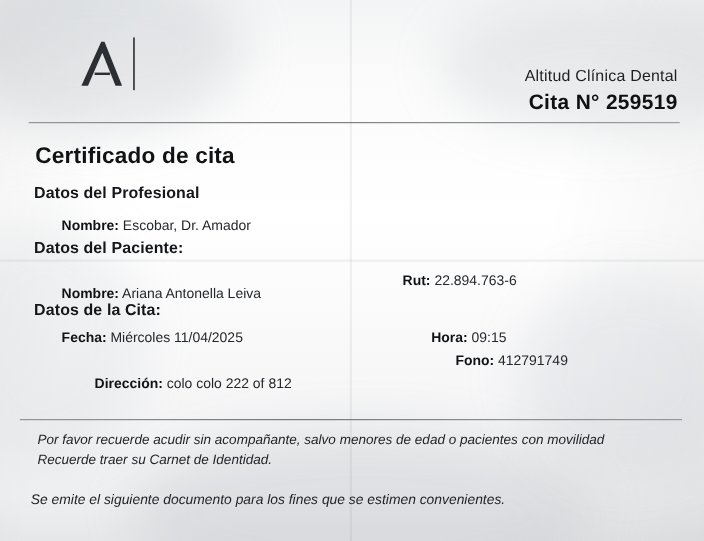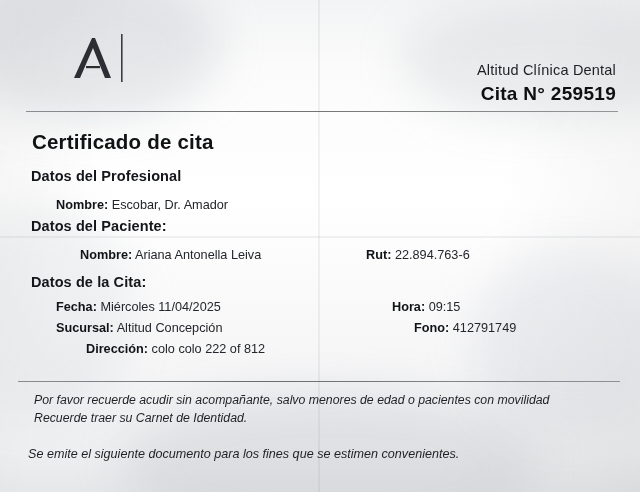--- a/index.html
+++ b/index.html
@@ -115,21 +115,21 @@
   .field .lbl {
     font-weight: bold;
     color: #111417;
   }
   .field .val {
     font-weight: normal;
     color: #23262a;
   }
 
   .f-prof-nombre { left: 56px; top: 198px; }
-  .f-pac-nombre  { left: 56px; top: 248px; margin-left: 24px; }
+  .f-pac-nombre  { left: 56px; top: 260px; }
   .f-pac-rut     { left: 366px; top: 248px; }
   .f-fecha       { left: 56px; top: 300px; }
   .f-hora        { left: 366px; top: 300px; padding-left: 26px; }
   .f-sucursal    { left: 56px; top: 321px; }
   .f-fono        { left: 366px; top: 321px; padding-left: 48px; }
   .f-direccion   { left: 56px; top: 342px; margin-left: 30px; }
 
   .note {
     position: absolute;
     left: 34px;
@@ -209,24 +209,20 @@
 
     <div class="section-h sec-cita">Datos de la Cita:</div>
     <div class="field f-fecha">
       <span class="lbl">Fecha:</span>
       <span class="val">Miércoles 11/04/2025</span>
     </div>
     <div class="field f-hora">
       <span class="lbl">Hora:</span>
       <span class="val">09:15</span>
     </div>
-    <div class="field f-sucursal">
-      <span class="lbl">Sucursal:</span>
-      <span class="val">Altitud Concepción</span>
-    </div>
     <div class="field f-fono">
       <span class="lbl">Fono:</span>
       <span class="val">412791749</span>
     </div>
     <div class="field f-direccion">
       <span class="lbl">Dirección:</span>
       <span class="val">colo colo 222 of 812</span>
     </div>
 
     <div class="rule bottom"></div>

